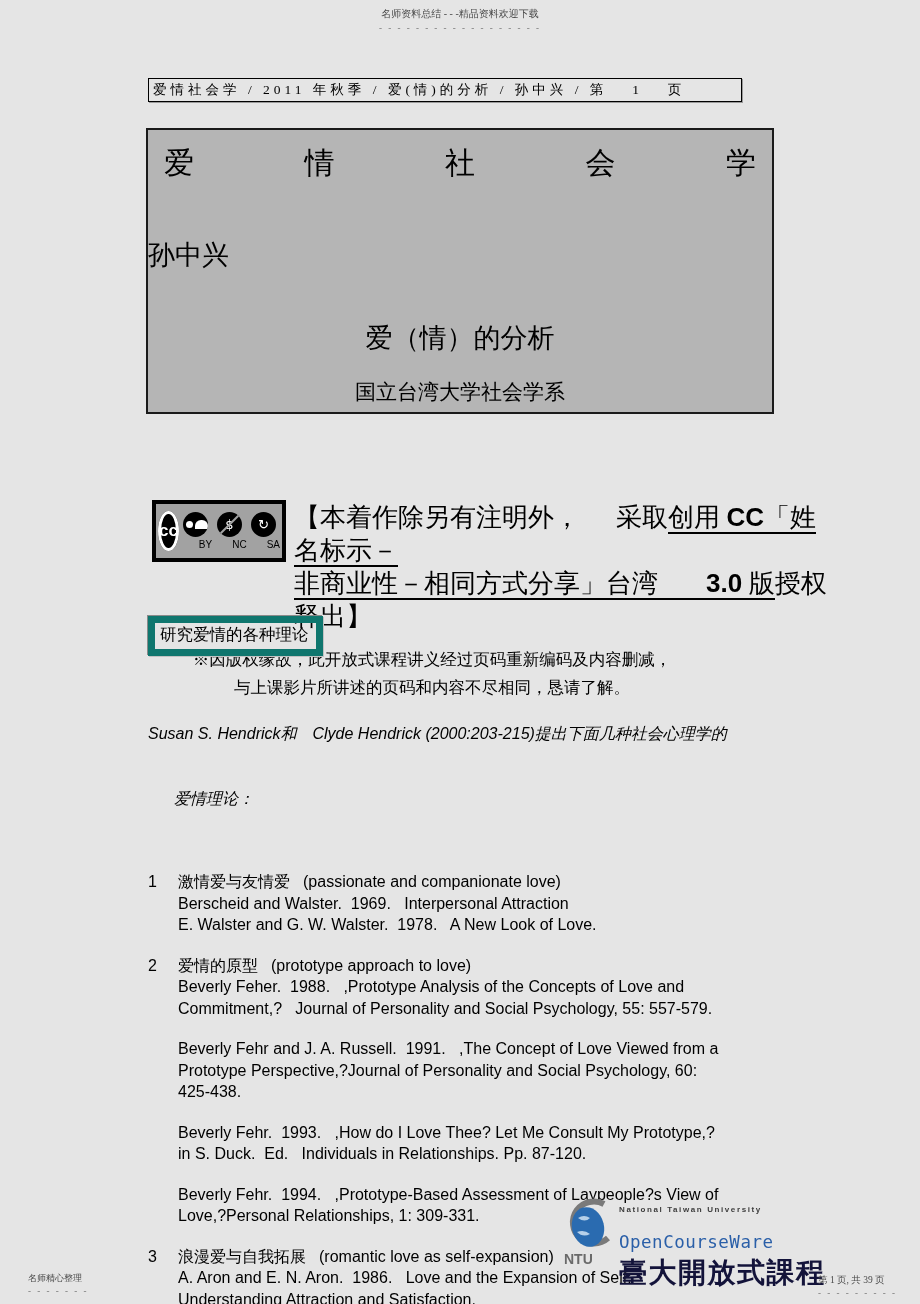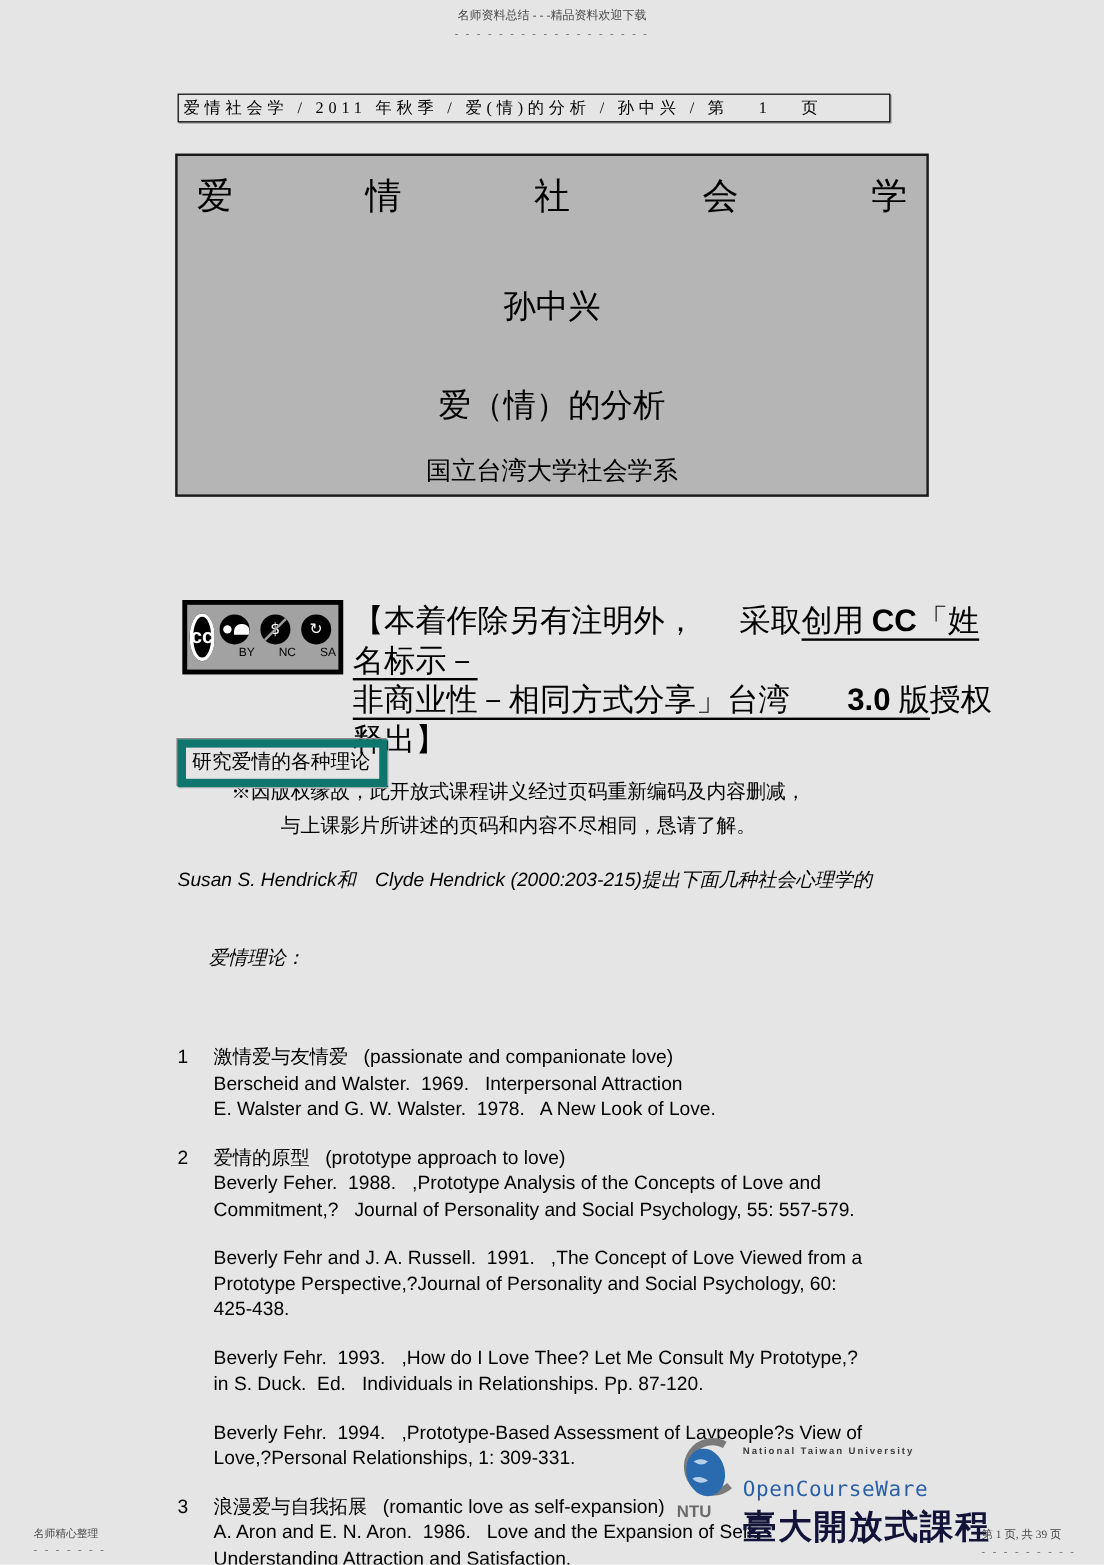--- a/index.html
+++ b/index.html
@@ -23,21 +23,21 @@
     display:flex; align-items:center; padding:0 4px;
     font-size:13.5px; letter-spacing:4px; white-space:pre;
   }
 
   
   .title-box {
     position:absolute; left:146px; top:128px; width:628px; height:286px;
     background:#b5b5b5; border:2px solid #1a1a1a; box-sizing:border-box;
   }
   .tb-row1 { display:flex; justify-content:space-between; padding:13px 16px 0 16px; font-size:30px; }
-  .tb-instructor { text-align:center; margin-top:53px; font-size:27px; }
+  .tb-instructor { text-align:left; margin-top:53px; font-size:27px; }
   .tb-lecture { text-align:center; margin-top:47px; font-size:27px; }
   .tb-dept { text-align:center; margin-top:22px; font-size:21px; }
 
   
   .license { position:absolute; left:152px; top:500px; width:680px; }
   .license-row { display:flex; align-items:flex-start; }
   .cc-badge {
     width:134px; height:62px; background:#a2a2a2; border:4px solid #000;
     box-sizing:border-box; flex-shrink:0; display:flex; align-items:center;
     justify-content:space-evenly; padding:1px 2px;

